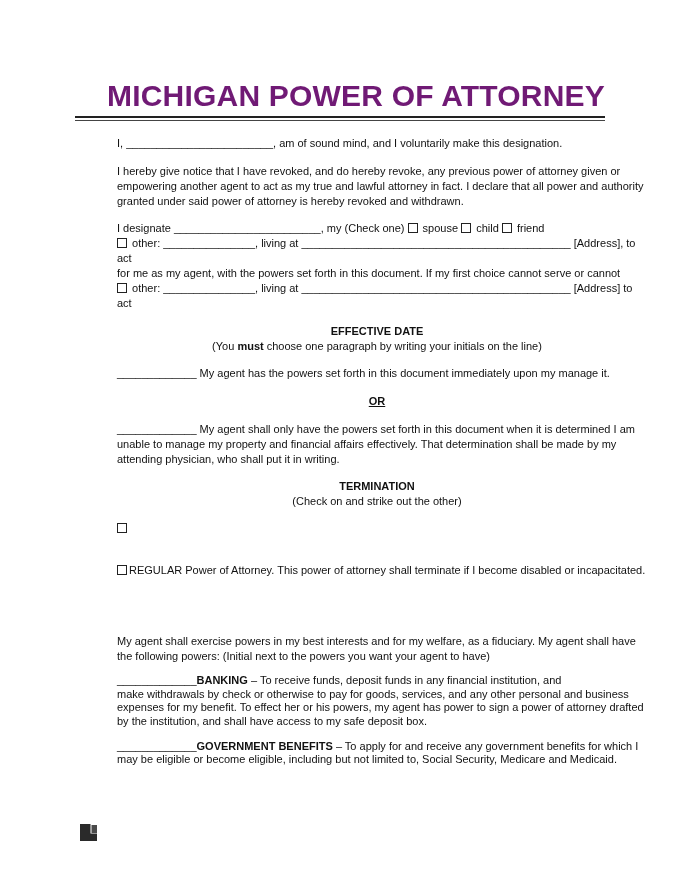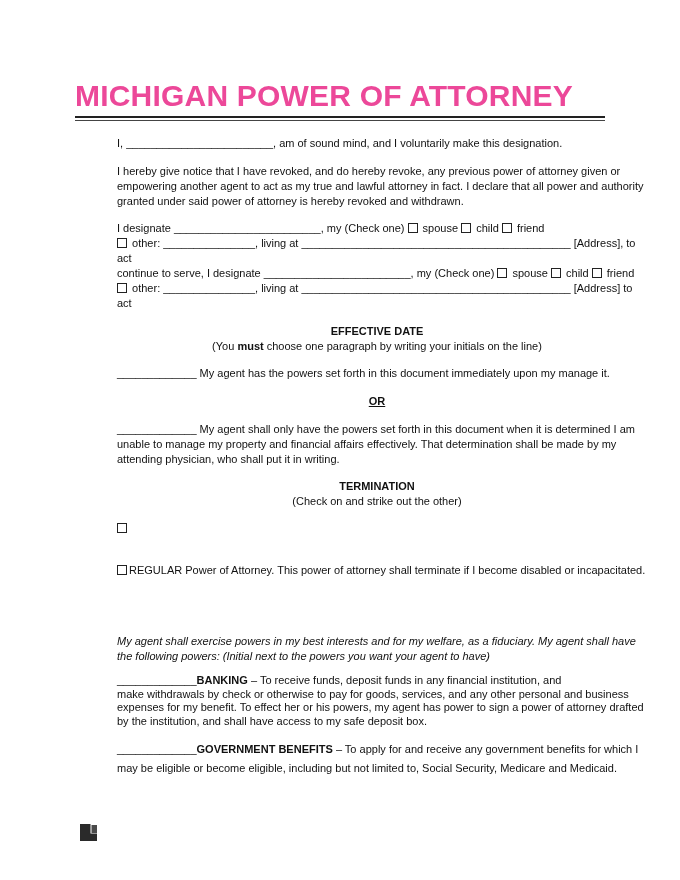--- a/index.html
+++ b/index.html
@@ -1,20 +1,20 @@
 <!DOCTYPE html>
 <html><head>
 <meta charset="utf-8">
 <style>
   html, body { margin: 0; padding: 0; background: #ffffff; }
   body { width: 680px; height: 880px; position: relative; overflow: hidden;
          font-family: "Liberation Sans", sans-serif; color: #111; }
   .page { position: absolute; left: 0; top: 0; width: 680px; height: 880px; }
-  .title { position: absolute; left: 75px; width: 530px; top: 78px; text-align: left;
-           font-size: 30px; font-weight: bold; letter-spacing: 0.2px; line-height: 36px; color: #ec4899; }
+  .title { position: absolute; left: 75px; width: 530px; top: 78px; text-align: right;
+           font-size: 30px; font-weight: bold; letter-spacing: 0.2px; line-height: 36px; color: #701a75; }
   .rule1 { position: absolute; left: 75px; width: 530px; top: 116px; height: 2px; background: #222; }
   .rule2 { position: absolute; left: 75px; width: 530px; top: 120px; height: 1px; background: #444; }
   .p { position: absolute; left: 80px; width: 530px; font-size: 11px; line-height: 15px; margin-left: 37px; }
   .center { text-align: center; left: 75px; width: 530px; }
   .b { font-weight: bold; }
   .u { text-decoration: underline; }
   .blank { white-space: pre; }
   .box { display: inline-block; width: 8px; height: 8px; border: 1px solid #222; vertical-align: -1px; margin-right: 2px; }
   .logo { position: absolute; left: 80px; top: 824px; width: 17px; height: 17px; }
 </style>
@@ -34,23 +34,21 @@
 
   <div class="p" style="top:164px;">I hereby give notice that I have revoked, and do hereby revoke, any previous power of attorney given or empowering another agent to act as my true and lawful attorney in fact. I declare that all power and authority granted under said power of attorney is hereby revoked and withdrawn.</div>
 
   <div class="p" style="top:221px; line-height:15px;">
     <div>
       <span>I designate </span><span class="blank">________________________</span><span>, my (Check one) </span><span class="box"></span><span> spouse </span><span class="box"></span><span> child </span><span class="box"></span><span> friend</span>
     </div>
     <div>
       <span class="box"></span><span> other: </span><span class="blank">_______________</span><span>, living at </span><span class="blank">____________________________________________</span><span> [Address], to act</span>
     </div>
-    <div>
-      <span>continue to serve, I designate </span><span class="blank">________________________</span><span>, my (Check one) </span><span class="box"></span><span> spouse </span><span class="box"></span><span> child </span><span class="box"></span><span> friend</span>
-    </div>
+    <div>for me as my agent, with the powers set forth in this document. If my first choice cannot serve or cannot</div>
     <div>
       <span class="box"></span><span> other: </span><span class="blank">_______________</span><span>, living at </span><span class="blank">____________________________________________</span><span> [Address] to act</span>
     </div>
   </div>
 
   <div class="p center b" style="top:324px;">EFFECTIVE DATE</div>
   <div class="p center" style="top:339px;">
     <span>(You </span><span class="b">must</span><span> choose one paragraph by writing your initials on the line)</span>
   </div>
 
@@ -69,28 +67,28 @@
 
   <div class="p" style="top:521px;">
     <span class="box"></span>
   </div>
 
   <div class="p" style="top:563px;">
     <span class="box"></span><span>REGULAR Power of Attorney. This power of attorney shall terminate if I become disabled or incapacitated.</span>
   </div>
 
 
-  <div class="p" style="top:634px;font-style:italic;">My agent shall exercise powers in my best interests and for my welfare, as a fiduciary. My agent shall have the following powers: (Initial next to the powers you want your agent to have)</div>
+  <div class="p" style="top:634px;">My agent shall exercise powers in my best interests and for my welfare, as a fiduciary. My agent shall have the following powers: (Initial next to the powers you want your agent to have)</div>
 
   <div class="p" style="top:674px; line-height:13.5px;">
     <span class="blank">_____________</span><span class="b">BANKING</span><span> – To receive funds, deposit funds in any financial institution, and</span><br>
     <span>make withdrawals by check or otherwise to pay for goods, services, and any other personal and business expenses for my benefit. To effect her or his powers, my agent has power to sign a power of attorney drafted by the institution, and shall have access to my safe deposit box.</span>
   </div>
 
-  <div class="p" style="top:740px; line-height:19px;">
+  <div class="p" style="top:740px; line-height:13px;">
     <span class="blank">_____________</span><span class="b">GOVERNMENT BENEFITS</span><span> – To apply for and receive any government benefits for which I may be eligible or become eligible, including but not limited to, Social Security, Medicare and Medicaid.</span>
   </div>
 
   <div class="logo">
     <svg width="17" height="17" viewBox="0 0 17 17">
       <rect x="0" y="0" width="17" height="17" fill="#2a2a2a"></rect>
       <rect x="9" y="0" width="8" height="11" fill="#ffffff"></rect>
       <rect x="9" y="0" width="1.5" height="11" fill="#2a2a2a"></rect>
       <rect x="9" y="9.5" width="8" height="1.5" fill="#2a2a2a"></rect>
       <rect x="11.5" y="1" width="5.5" height="8" fill="#2a2a2a" opacity="0.85"></rect>

